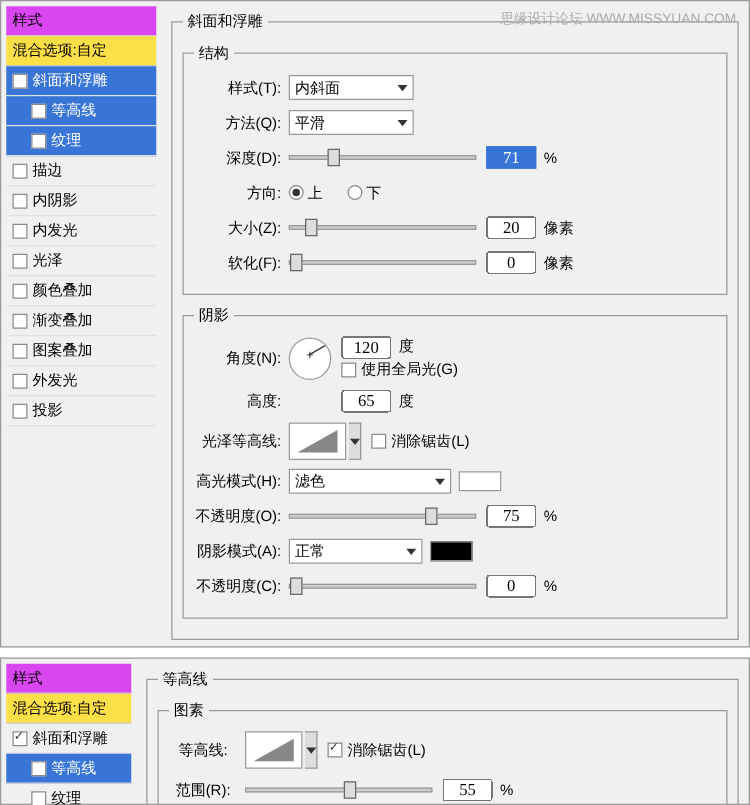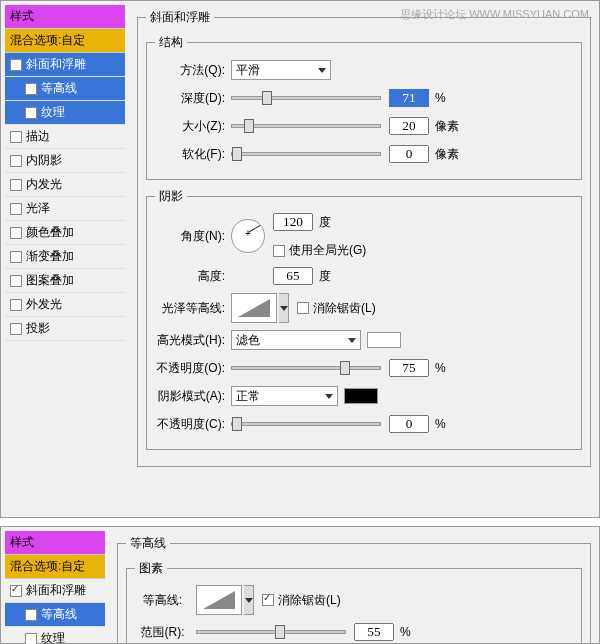--- a/index.html
+++ b/index.html
@@ -3,21 +3,21 @@
 <meta charset="utf-8">
 <style>
 * { box-sizing: border-box; margin: 0; padding: 0; }
 body { font-family: "Microsoft YaHei", SimSun, sans-serif; font-size: 12px; background: #fff; width: 600px; }
 .panel { border: 1px solid #999; background: #f0f0f0; padding: 4px; position: relative; }
 .panel1 { height: 518px; }
 .panel2 { height: 118px; margin-top: 8px; }
 .sidebar { width: 120px; float: left; }
 .sidebar2 { width: 100px; float: left; }
 .style-header { background: #d946ef; padding: 3px 5px; border-bottom: 1px solid #ccc; }
-.blend-header { background: #eab308; padding: 3px 5px; border-bottom: 1px solid #ccc; }
+.blend-header { background: #fde047; padding: 3px 5px; border-bottom: 1px solid #ccc; }
 .style-list { list-style: none; }
 .style-list li { padding: 3px 5px; border-bottom: 1px solid #e0e0e0; display: flex; align-items: center; }
 .style-list li.selected { background: #3875d7; color: #fff; }
 .checkbox { width: 12px; height: 12px; border: 1px solid #888; background: #fff; margin-right: 4px; display: inline-block; position: relative; }
 .checkbox.checked::after { content: "✓"; position: absolute; left: 0; top: -3px; font-size: 10px; color: #333; }
 .style-list li.selected .checkbox.checked::after { color: #fff; }
 .sub { padding-left: 20px !important; }
 .main { margin-left: 128px; padding: 4px; }
 .main2 { margin-left: 108px; padding: 4px; }
 fieldset { border: 1px solid #999; margin-bottom: 8px; padding: 8px; }
@@ -100,35 +100,50 @@
           <span>投影</span>
         </li>
       </ul>
   </div>
   <div class="main">
     <fieldset>
       <legend>斜面和浮雕</legend>
       <fieldset>
         <legend>结构</legend>
         <div class="row">
+          <span class="label">样式(T):</span>
+          <div class="dropdown">
+              <span>内斜面</span>
+              <span class="dropdown-arrow"></span>
+            </div>
+        </div>
+        <div class="row">
           <span class="label">方法(Q):</span>
           <div class="dropdown">
               <span>平滑</span>
               <span class="dropdown-arrow"></span>
             </div>
         </div>
         <div class="row">
           <span class="label">深度(D):</span>
           <div class="slider">
               <div class="slider-thumb" style="left:30px"></div>
             </div>
           <input class="numinput highlight" value="71" style="">
           <span class="unit">%</span>
         </div>
         <div class="row">
+          <span class="label">方向:</span>
+          <span class="radio checked"></span>
+            <span>上</span>
+          <span style="width:20px"></span>
+          <span class="radio"></span>
+            <span>下</span>
+        </div>
+        <div class="row">
           <span class="label">大小(Z):</span>
           <div class="slider">
               <div class="slider-thumb" style="left:12px"></div>
             </div>
           <input class="numinput" value="20" style="">
           <span class="unit">像素</span>
         </div>
         <div class="row">
           <span class="label">软化(F):</span>
           <div class="slider">
@@ -137,21 +152,21 @@
           <input class="numinput" value="0" style="">
           <span class="unit">像素</span>
         </div>
       </fieldset>
       <fieldset>
         <legend>阴影</legend>
         <div class="row">
           <span class="label">角度(N):</span>
           <div class="angle-dial"></div>
           <div>
-            <div style="display:flex;align-items:flex-end;margin-bottom:11px">
+            <div style="display:flex;align-items:flex-start;margin-bottom:0">
               <input class="numinput" value="120" style="">
               <span class="unit">度</span>
             </div>
             <div style="display:flex;align-items:center">
               <span class="checkbox"></span>
               <span>使用全局光(G)</span>
             </div>
           </div>
         </div>
         <div class="row">

